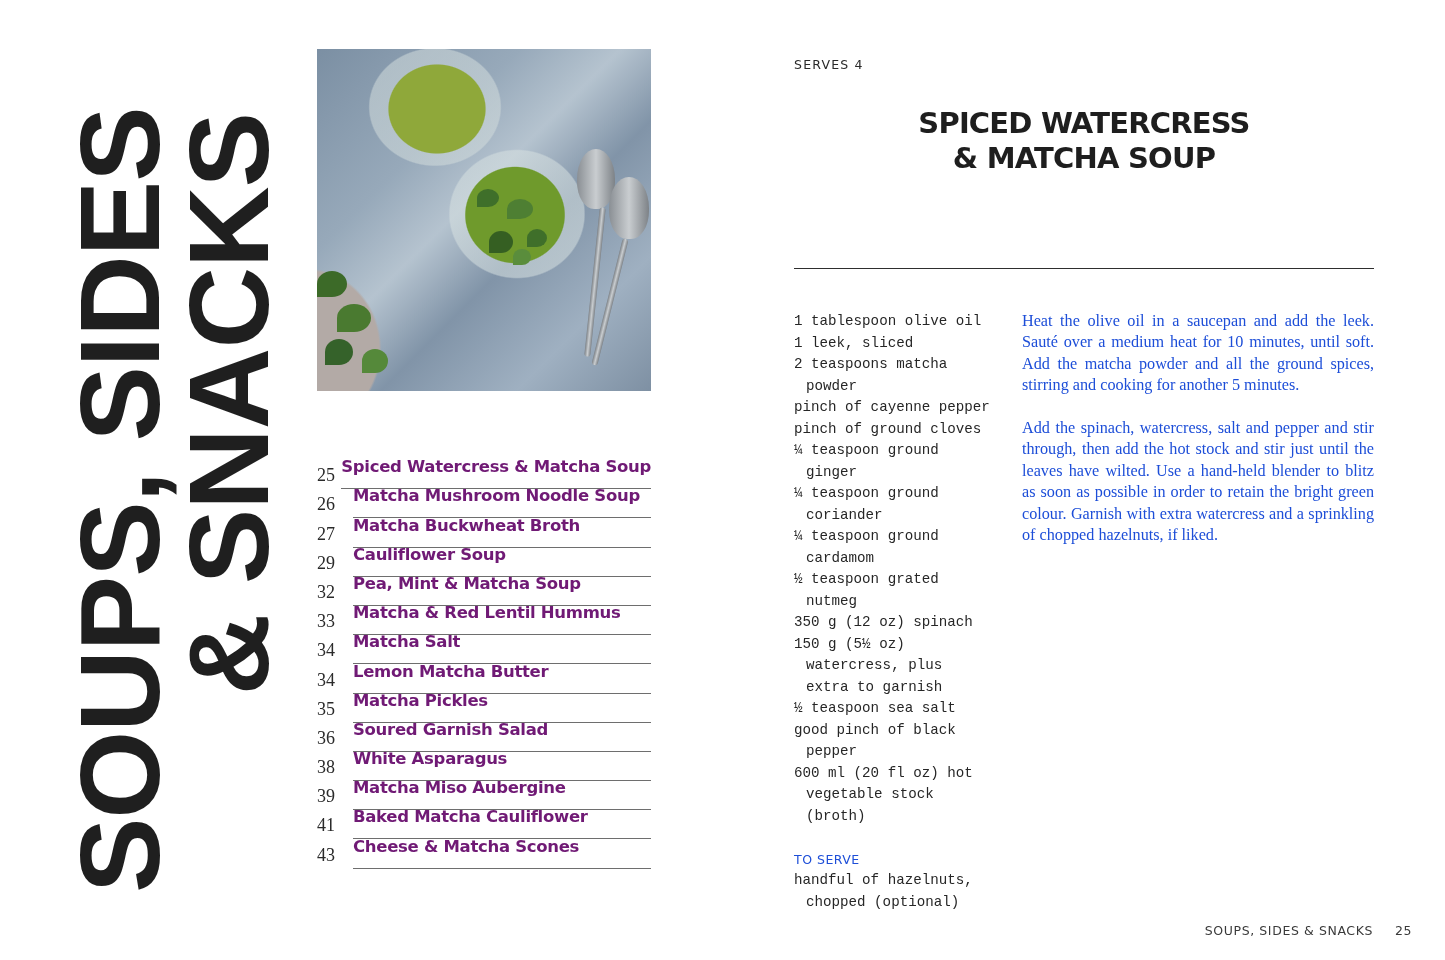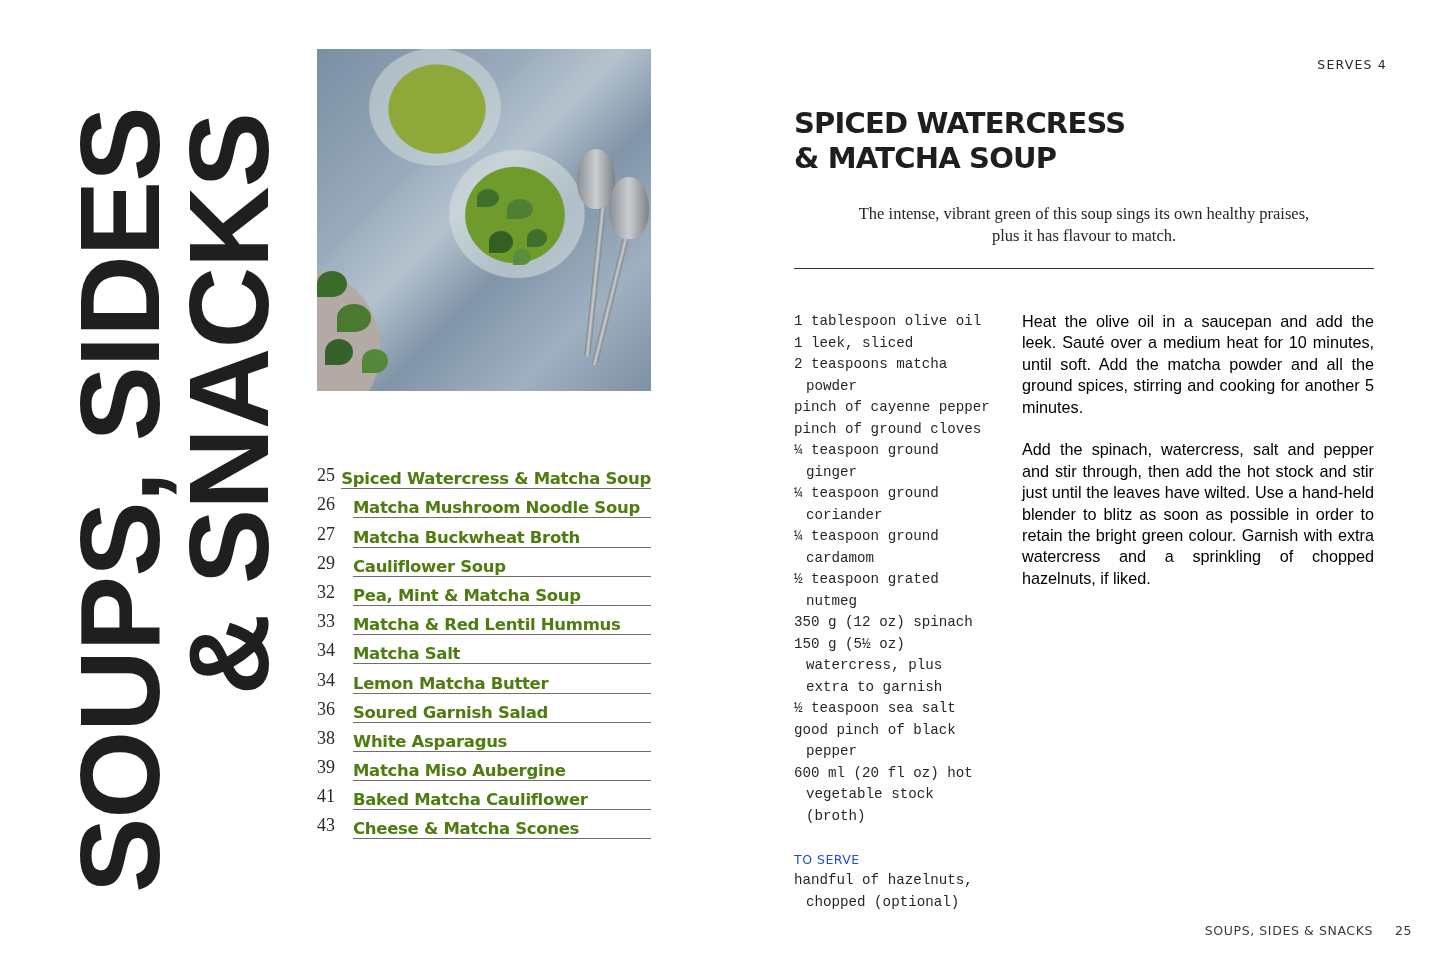--- a/index.html
+++ b/index.html
@@ -58,33 +58,33 @@
   .contents { position: absolute; left: 317px; top: 460px; width: 334px; }
   .toc-row {
     display: flex; align-items: flex-end; height: 29.2px; position: relative;
   }
   .toc-page {
     width: 36px; font-family: "Liberation Serif", serif; font-size: 18px; color: #2a2a2a;
     padding-bottom: 3px;
   }
   .toc-title {
     flex: 1; font-family: "DejaVu Sans", sans-serif; font-weight: 700; font-size: 16.5px;
-    letter-spacing: -0.3px; color: #4d7c0f; padding-bottom: 0;
+    letter-spacing: -0.3px; color: #701a75; padding-bottom: 12px;
     border-bottom: 1.5px solid #6e6e6e;
     white-space: nowrap; cursor: pointer;
   }
 
   
   .serves {
     position: absolute; left: 0; width: 723px; top: 57px; text-align: center;
     font-family: "DejaVu Sans", sans-serif; font-size: 12.5px; letter-spacing: 1.2px; color: #2a2a2a;
   }
-  .serves-inner { position: absolute; left: 85px; width: 580px; text-align: right; }
+  .serves-inner { position: absolute; left: 72px; width: 580px; text-align: left; }
   .recipe-title {
-    position: absolute; left: 72px; width: 580px; top: 106px; text-align: left;
+    position: absolute; left: 72px; width: 580px; top: 106px; text-align: center;
     font-family: "DejaVu Sans", sans-serif; font-weight: 700; font-size: 29px; line-height: 35px;
     letter-spacing: -0.8px; color: #1e1e1e; margin: 0;
   }
   .intro {
     position: absolute; left: 72px; width: 580px; top: 203px; text-align: center;
     font-family: "Liberation Serif", serif; font-size: 16.5px; line-height: 22px; color: #262626;
   }
   .rule {
     position: absolute; left: 72px; width: 580px; top: 268px; height: 0;
     border-top: 1.5px solid #2e2e2e;
@@ -94,21 +94,21 @@
     font-family: "Liberation Serif", serif; font-size: 14.2px; line-height: 21.5px; color: #262626;
   }
   .ing { padding-left: 12px; text-indent: -12px; font-family: Liberation Mono, monospace; }
   .to-serve {
     margin-top: 21.5px;
     font-family: "DejaVu Sans", sans-serif; font-size: 12.5px; letter-spacing: 0.5px; color: #1d4ed8;
     line-height: 21.5px;
   }
   .method {
     position: absolute; left: 300px; top: 311px; width: 352px;
-    font-family: Liberation Sans, sans-serif; font-size: 16.2px; line-height: 21.4px; color: #000000;
+    font-family: Liberation Serif, serif; font-size: 16.2px; line-height: 21.4px; color: #1d4ed8;
     text-align: justify;
   }
   .method p { margin: 0 0 21.4px 0; }
 
   .footer {
     position: absolute; top: 923px; left: 0; width: 700px; height: 20px;
     font-family: "DejaVu Sans", sans-serif; font-size: 12.5px; letter-spacing: 0.6px; color: #3a3a3a; text-align: right;
   }
   .footer-section { position: absolute; right: 49px; top: 0; }
   .footer-page { position: absolute; right: 10px; top: 0; }
@@ -165,20 +165,24 @@
     </div>
     <div class="toc-row">
       <span class="toc-page">34</span>
       <span class="toc-title">Matcha Salt</span>
     </div>
     <div class="toc-row">
       <span class="toc-page">34</span>
       <span class="toc-title">Lemon Matcha Butter</span>
     </div>
     <div class="toc-row">
+      <span class="toc-page">35</span>
+      <span class="toc-title">Matcha Pickles</span>
+    </div>
+    <div class="toc-row">
       <span class="toc-page">36</span>
       <span class="toc-title">Soured Garnish Salad</span>
     </div>
     <div class="toc-row">
       <span class="toc-page">38</span>
       <span class="toc-title">White Asparagus</span>
     </div>
     <div class="toc-row">
       <span class="toc-page">39</span>
       <span class="toc-title">Matcha Miso Aubergine</span>
@@ -197,24 +201,20 @@
 <div class="page page-right">
   <div class="serves">
     <div class="serves-inner">SERVES 4</div>
   </div>
 
   <h1 class="recipe-title">
     <span>SPICED WATERCRESS</span><br>
     <span>&amp; MATCHA SOUP</span>
   </h1>
 
-  <div class="intro">
-    <span>The intense, vibrant green of this soup sings its own healthy praises,</span><br>
-    <span>plus it has flavour to match.</span>
-  </div>
 
   <div class="rule"></div>
 
   <div class="ingredients">
     <div class="ing">1 tablespoon olive oil</div>
     <div class="ing">1 leek, sliced</div>
     <div class="ing">2 teaspoons matcha powder</div>
     <div class="ing">pinch of cayenne pepper</div>
     <div class="ing">pinch of ground cloves</div>
     <div class="ing">¼ teaspoon ground ginger</div>

